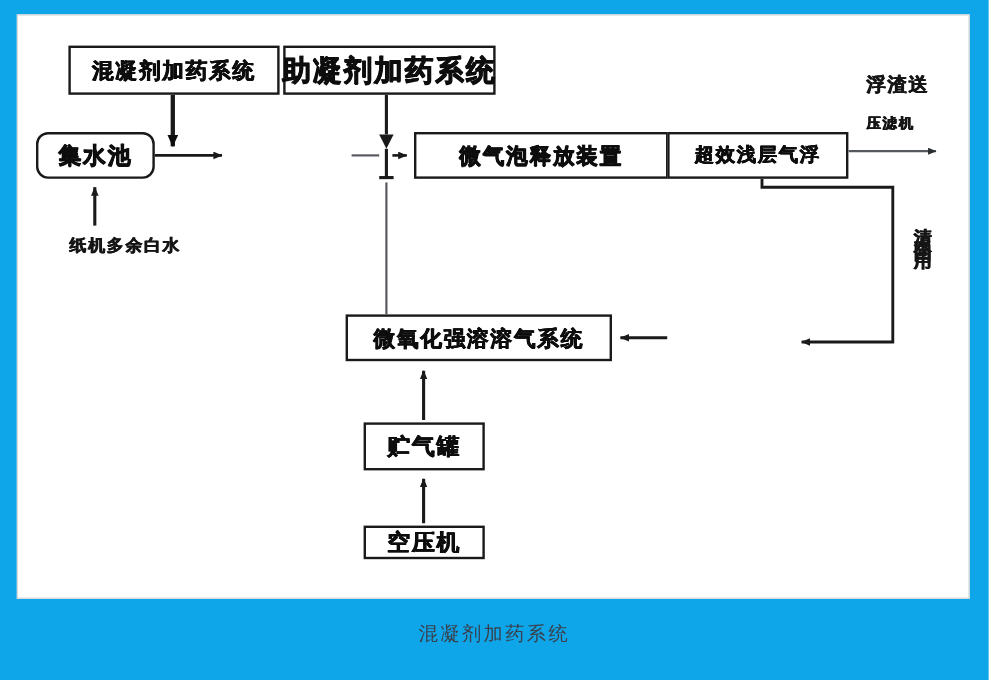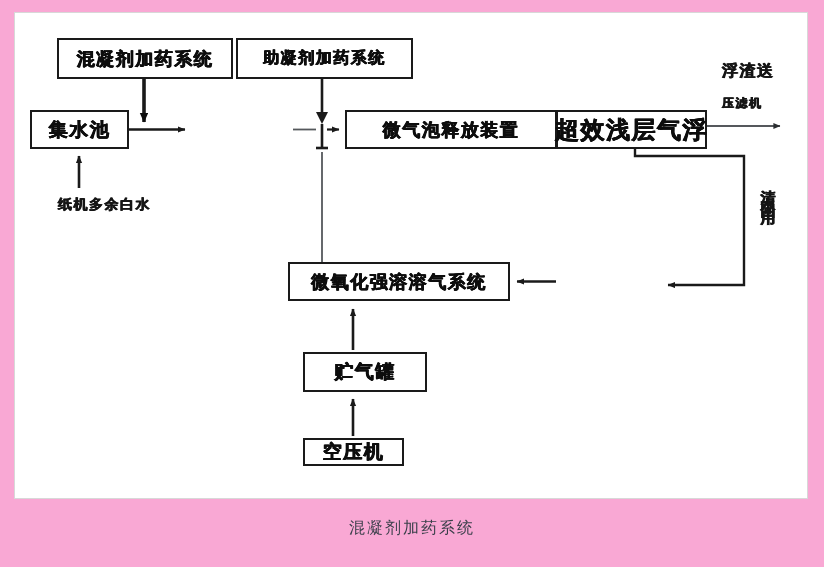--- a/index.html
+++ b/index.html
@@ -8,21 +8,21 @@
     padding: 0;
     background: #ffffff;
   }
   body {
     font-family: "Liberation Sans", "DejaVu Sans", sans-serif;
   }
   #page {
     position: relative;
     width: 824px;
     height: 567px;
-    background: #f9a8d4;
+    background: #0ea5e9;
     overflow: hidden;
   }
   #diagram-frame {
     position: absolute;
     left: 14px;
     top: 12px;
     width: 794px;
     height: 487px;
     border: 1px solid #d8d8d8;
     box-sizing: border-box;
@@ -147,43 +147,43 @@
 
     <g>
       <line x1="353" y1="436" x2="353" y2="399" stroke="#1a1a1a" stroke-width="2.6" marker-end="url(#ah)"></line>
     </g>
   </svg>
 
   <div class="node" style="left:57px; top:38px; width:176px; height:41px; font-size:18px;">
     <span>混凝剂加药系统</span>
   </div>
 
-  <div class="node" style="left:236px; top:38px; width:177px; height:41px; font-size:16px;">
+  <div class="node" style="left:236px; top:38px; width:177px; height:41px; font-size:24px;">
     <span>助凝剂加药系统</span>
   </div>
 
-  <div class="node" style="left:30px; top:110px; width:99px; height:39px; font-size:19px;">
+  <div class="node" style="left:30px; top:110px; width:99px; height:39px; font-size:19px;border-radius:10px;">
     <span>集水池</span>
   </div>
 
 
   <div class="node" style="left:345px; top:110px; width:212px; height:39px; font-size:18px;">
     <span>微气泡释放装置</span>
   </div>
 
-  <div class="node" style="left:556px; top:110px; width:151px; height:39px; font-size:24px;">
+  <div class="node" style="left:556px; top:110px; width:151px; height:39px; font-size:16px;">
     <span>超效浅层气浮</span>
   </div>
 
   <div class="node" style="left:288px; top:262px; width:222px; height:39px; font-size:18px;text-align:center;">
     <span>微氧化强溶溶气系统</span>
   </div>
 
 
-  <div class="node" style="left:303px; top:352px; width:124px; height:40px; font-size:19px;">
+  <div class="node" style="left:303px; top:352px; width:101px; height:40px; font-size:19px;">
     <span>贮气罐</span>
   </div>
 
   <div class="node" style="left:303px; top:438px; width:101px; height:28px; font-size:19px;">
     <span>空压机</span>
   </div>
 
   <div class="label" style="left:58px; top:196px; font-size:14px;">纸机多余白水</div>
 
   <div class="label" style="left:722px; top:61px; font-size:16px;">浮渣送</div>

